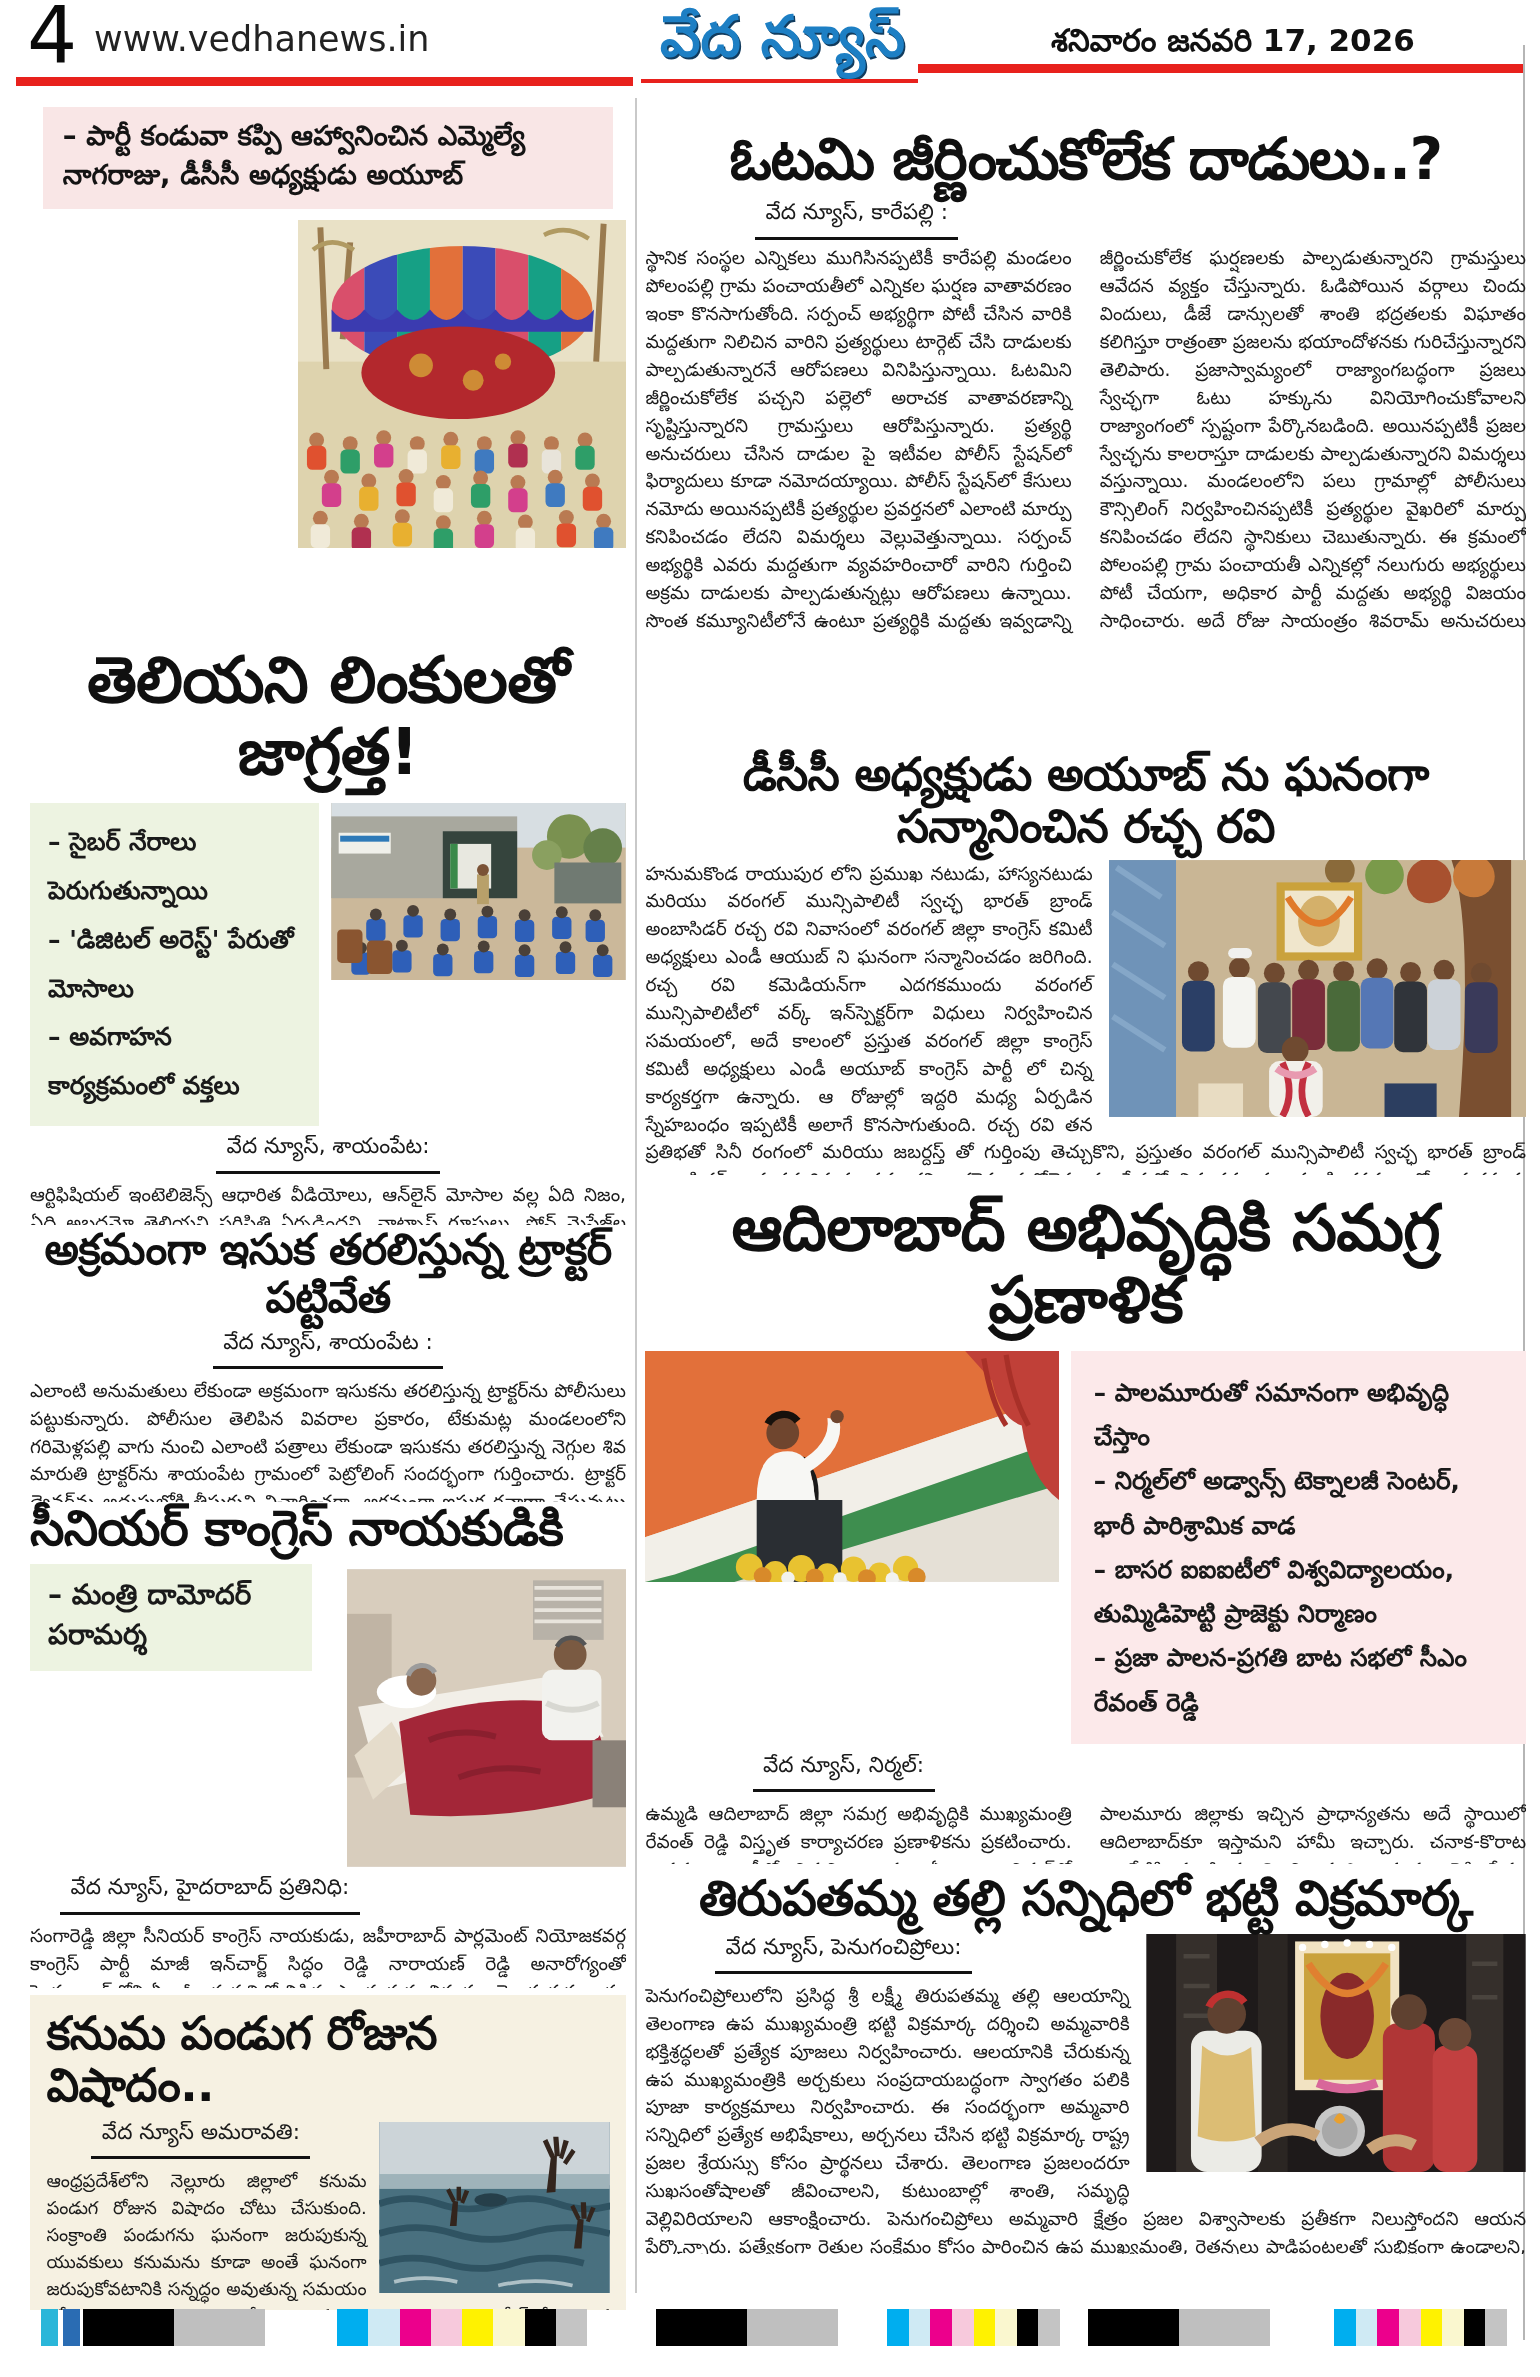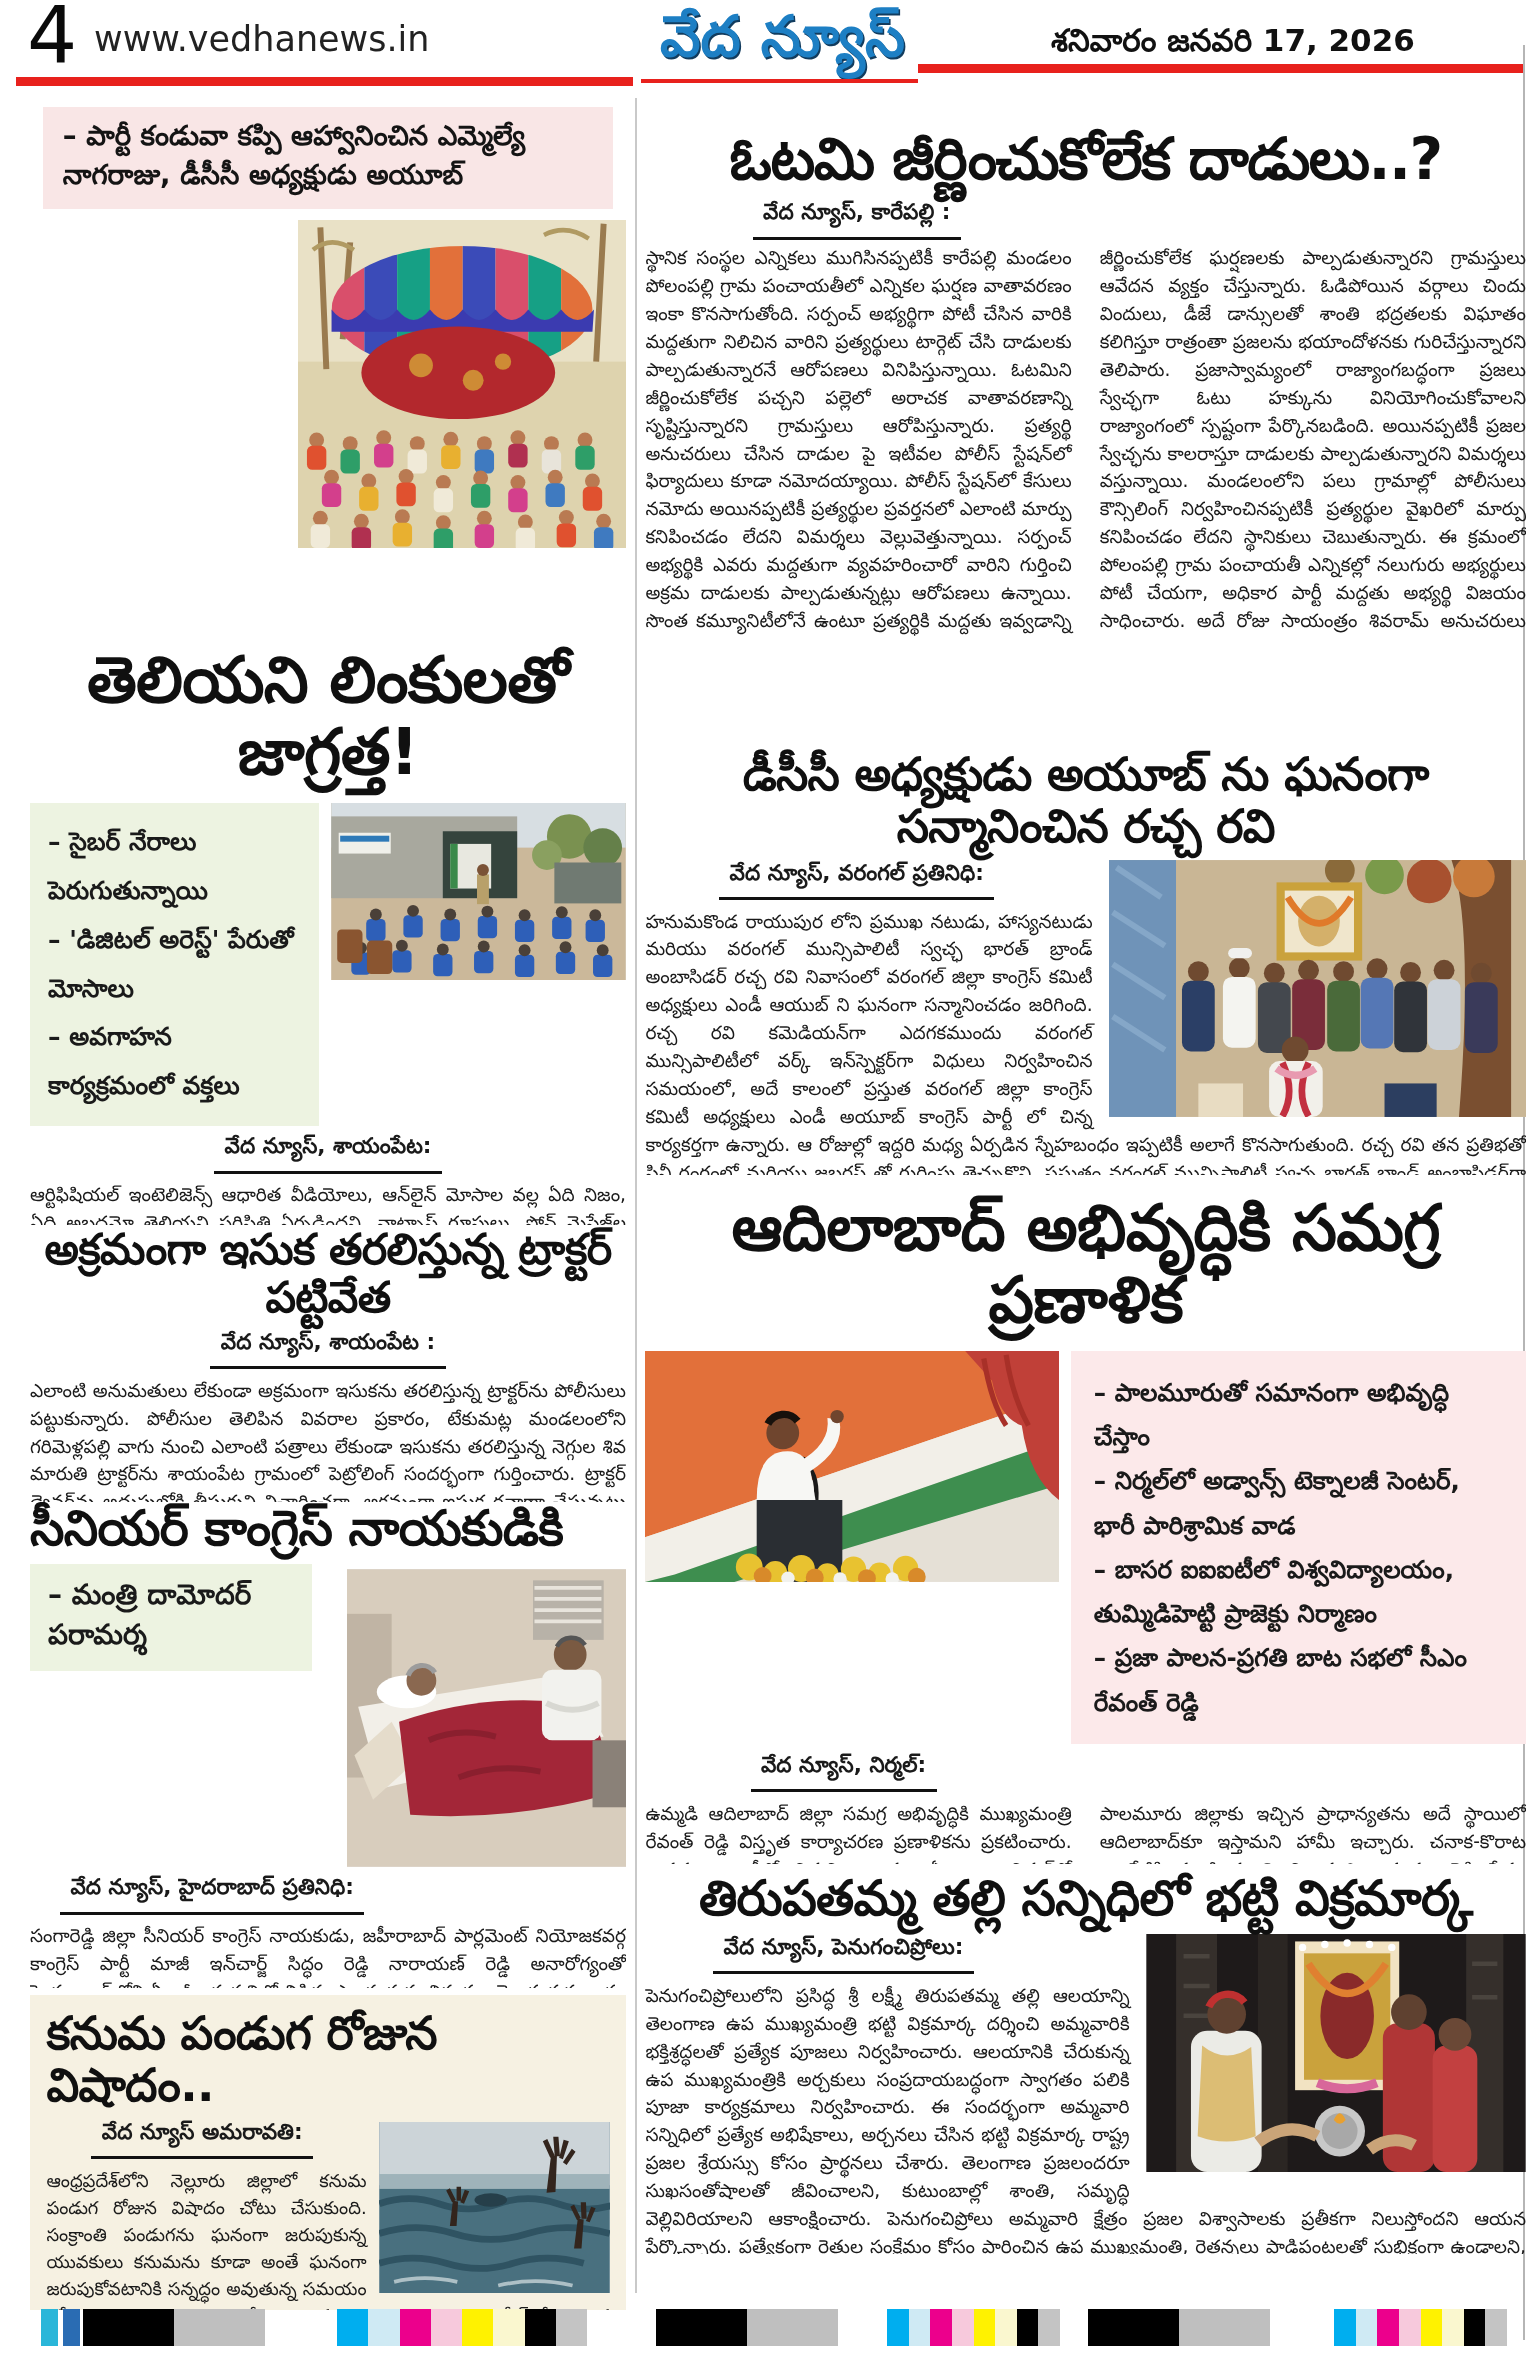--- a/index.html
+++ b/index.html
@@ -21,21 +21,21 @@
   .content{position:absolute;top:95px;left:30px;width:1496px;display:flex;gap:19.4px;}
   .col-left{width:596px;flex:0 0 596px;}
   .col-right{flex:1;min-width:0;}
   .col-divider{position:absolute;left:635px;top:98px;width:1.5px;height:2195px;background:#c9c9c9;}
   .page-edge{position:absolute;left:1523px;top:45px;width:2.2px;height:2295px;background:#b5b5b5;}
 
   article{display:block;overflow:hidden;position:relative;}
 
   h1{margin:0;color:#101010;font-weight:bold;line-height:1.12;letter-spacing:-0.7px;}
   .h-center{text-align:center;}
-  .byline{margin:7.5px 0 4.5px 0;text-align:center;font-size:21.6px;font-weight:bold;}
+  .byline{margin:7.5px 0 4.5px 0;text-align:center;font-size:21.6px;font-weight:normal;}
   .byline span{display:inline-block;border-bottom:3px solid #111;padding:0 10.4px 7.5px 10.4px;}
   p.body{margin:7.5px 0 0 0;font-size:18.6px;line-height:1.5;text-align:justify;}
   .two-col{column-count:2;column-gap:28px;column-fill:auto;}
 
   
   .a-brs{height:538px;}
   .a-brs h1{font-size:54px;}
   .subhead-pink{margin:12px 13.4px 0 13.4px;background:var(--pink-bg,#f9e6e6);padding:12px 19.4px;font-size:27.6px;font-weight:bold;color:#141414;}
   .a-brs .ph{float:right;margin:3px 0 6px 13.4px;}
   .a-brs .byline{text-align:center;}
@@ -330,21 +330,20 @@
               <use href="#man" x="500" y="152" fill="#3a3a5a"></use>
             </g>
             <rect x="160" y="118" width="32" height="14" rx="7" fill="#f0f0ee"></rect>
             <circle cx="250" cy="255" r="18" fill="#6f4a30"></circle>
             <rect x="215" y="270" width="72" height="75" rx="14" fill="#f2f0ea"></rect>
             <path d="M233 272 q18 40 0 72 M268 272 q-18 40 0 72" stroke="#c23040" stroke-width="9" fill="none"></path>
             <path d="M225 280 q25 18 52 0" stroke="#e89ab0" stroke-width="10" fill="none"></path>
             <rect x="120" y="300" width="60" height="45" fill="#e8dcc2"></rect>
               <rect x="370" y="300" width="70" height="45" fill="#2c3e60"></rect>
           </svg>
-          <div class="byline"><span>వేద న్యూస్, వరంగల్ ప్రతినిధి:</span></div>
           <p class="body">హనుమకొండ రాయుపుర లోని ప్రముఖ నటుడు, హాస్యనటుడు మరియు వరంగల్ మున్సిపాలిటీ స్వచ్ఛ భారత్ బ్రాండ్ అంబాసిడర్ రచ్చ రవి నివాసంలో వరంగల్ జిల్లా కాంగ్రెస్ కమిటీ అధ్యక్షులు ఎండీ ఆయుబ్ ని ఘనంగా సన్మానించడం జరిగింది. రచ్చ రవి కమెడియన్‌గా ఎదగకముందు వరంగల్ మున్సిపాలిటీలో వర్క్ ఇన్‌స్పెక్టర్‌గా విధులు నిర్వహించిన సమయంలో, అదే కాలంలో ప్రస్తుత వరంగల్ జిల్లా కాంగ్రెస్ కమిటీ అధ్యక్షులు ఎండీ అయూబ్ కాంగ్రెస్ పార్టీ లో చిన్న కార్యకర్తగా ఉన్నారు. ఆ రోజుల్లో ఇద్దరి మధ్య ఏర్పడిన స్నేహబంధం ఇప్పటికీ అలాగే కొనసాగుతుంది. రచ్చ రవి తన ప్రతిభతో సినీ రంగంలో మరియు జబర్దస్త్ తో గుర్తింపు తెచ్చుకొని, ప్రస్తుతం వరంగల్ మున్సిపాలిటీ స్వచ్ఛ భారత్ బ్రాండ్ అంబాసిడర్‌గా వ్యవహరిస్తున్న రచ్చ రవి ఒకవైపు మరోవైపు ప్రజాసేవలో నిరంతరం ముందుండి కష్టసుఖాలో కార్యకర్తలకు అండగా ఉండి ఇంటి పేరునే కాంగ్రెస్ గా మార్చుకొని అందరికి కాంగ్రెస్ అయూబ్ గా సుపరిచితుడై కార్యకర్త నుండి చారిత్రమక మైన వరంగల్ జిల్లా కు అధ్యక్షుడు అవడం అభిమానందనీయం. ఇద్దరు అటు రచ్చ రవి ఇటు అయూబ్ ఎదిగిన తీరు గర్వనీయం అని ఒకరికి ఒకరు అభినందనలు తెలుపుతూ తమ గత స్మృతులను నెమరు వేసుకోవడం జరిగింది. రచ్చ రవి తల్లితండ్రులతో పాటు వరంగల్ జిల్లా కళాకారుడు జిల్లా అధ్యక్షుడు అయూబ్ ను సన్మానించుకోవడం జరిగింది.</p>
         </div>
       </article>
 
       <article class="a-adilabad">
         <h1 class="h-center">ఆదిలాబాద్ అభివృద్ధికి సమగ్ర ప్రణాళిక</h1>
         <div class="box-row">
           <svg class="ph" width="414" height="231" viewBox="0 0 556 310">
             <rect width="556" height="310" fill="#e5e0d6"></rect>
             <polygon points="0,0 556,0 556,60 60,230 0,250" fill="#e2703a"></polygon>

